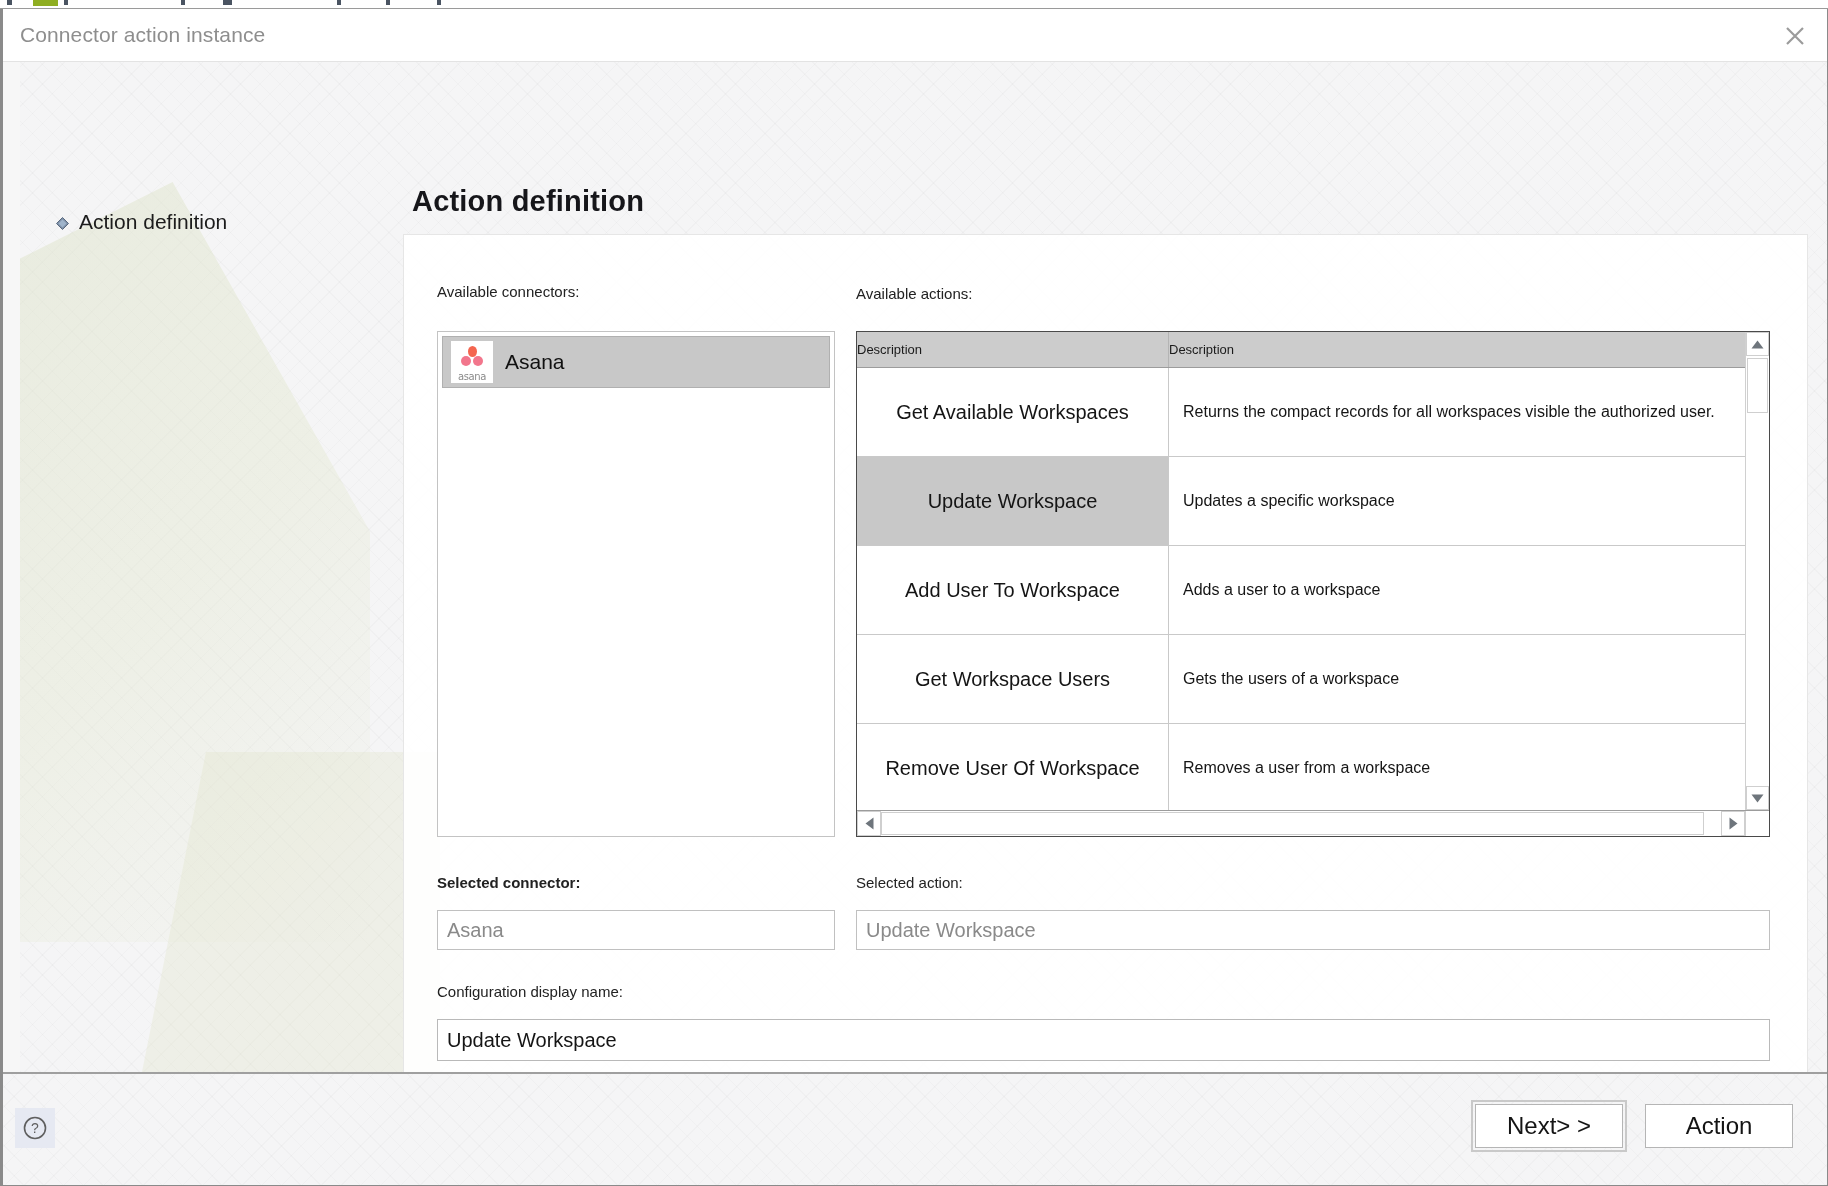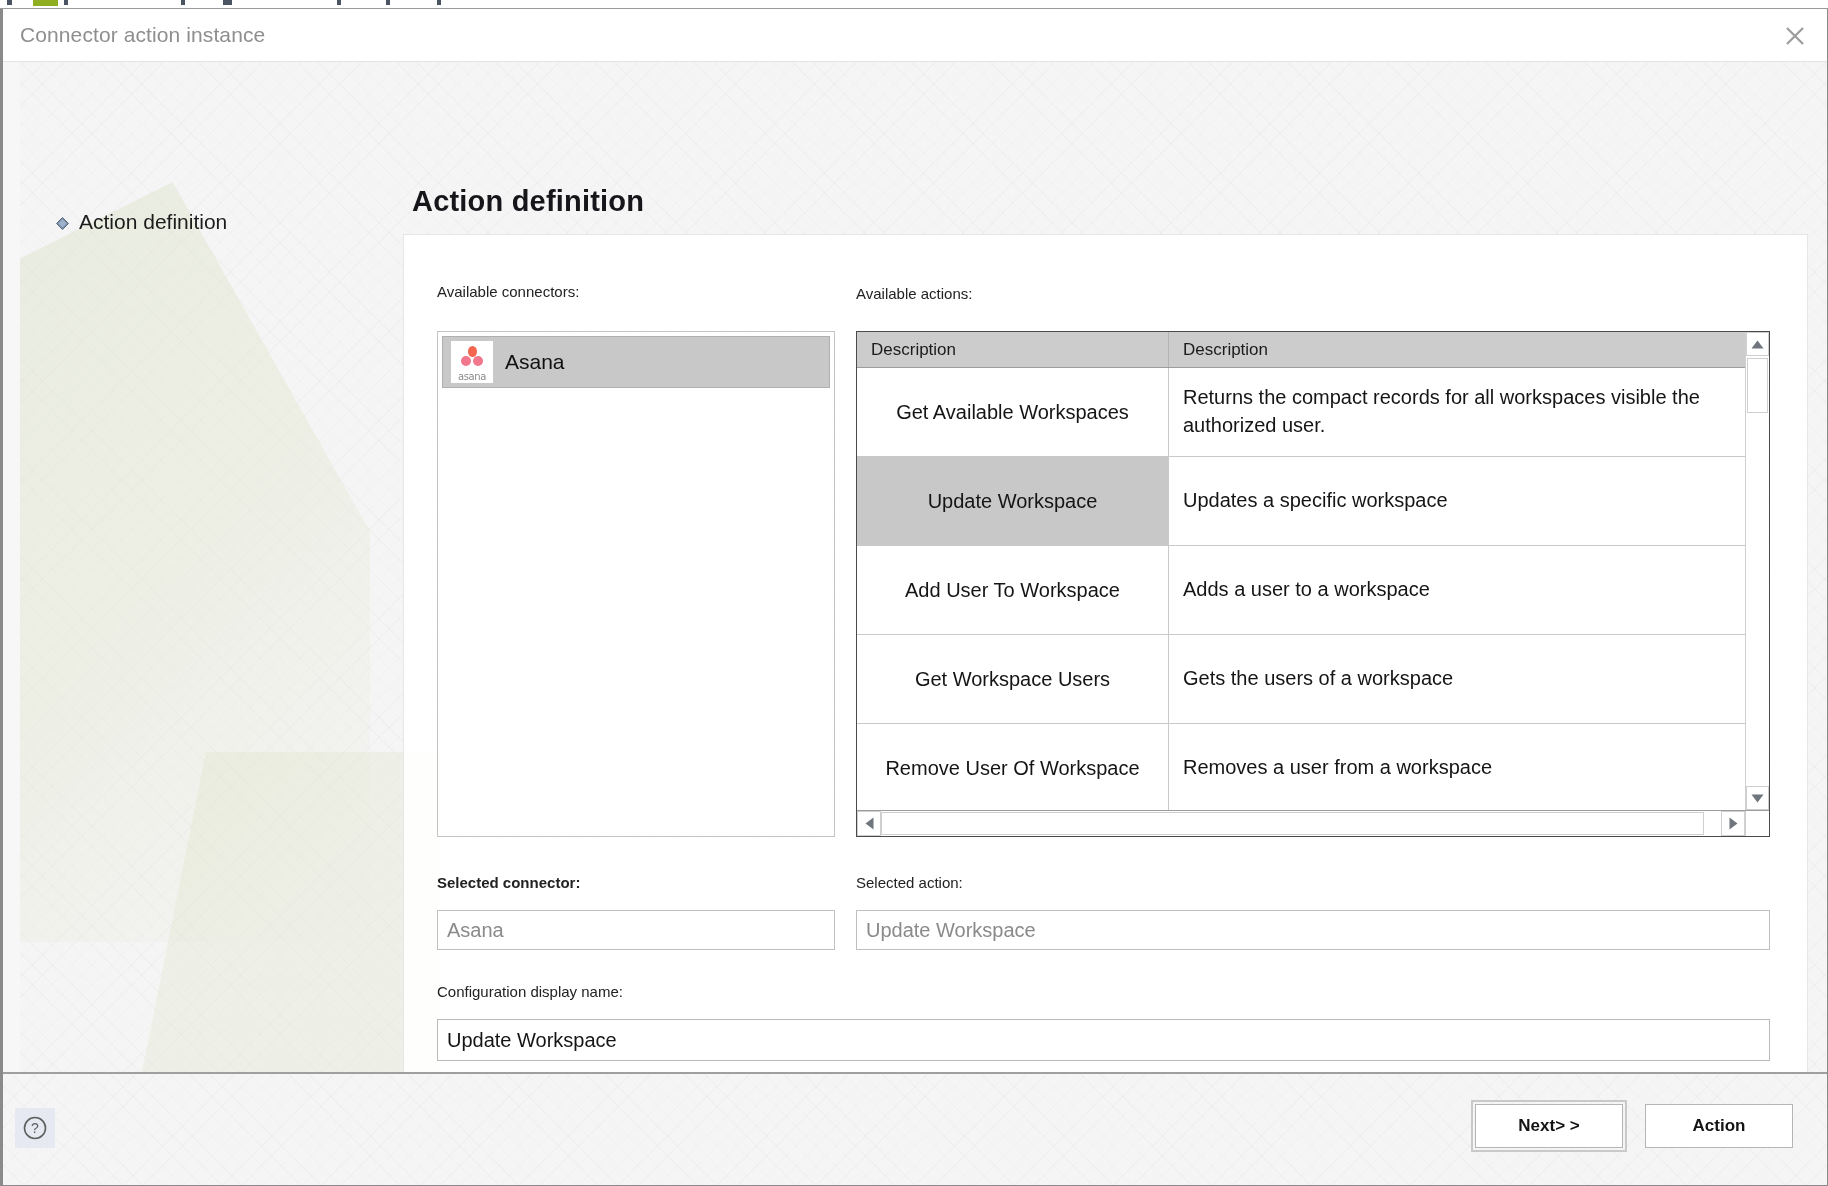--- a/index.html
+++ b/index.html
@@ -229,25 +229,24 @@
     overflow: hidden;
     background: #ffffff;
   }
   #grid-header {
     display: flex;
     height: 36px;
     background: #cccccc;
     border-bottom: 1px solid #9c9c9c;
   }
   #grid-header .hcell {
-    font-size: 17px;
+    font-size: 13px;
     color: #1b1b1b;
     display: flex;
     align-items: center;
-    padding-left: 14px;
   }
   #grid-header .hcell.col-name { width: 312px; border-right: 1px solid #b4b4b4; }
   #grid-header .hcell.col-desc { flex: 1; }
 
   .grid-row {
     display: flex;
     border-bottom: 1px solid #c9c9c9;
     cursor: pointer;
   }
   .grid-row .cell-name {
@@ -262,21 +261,21 @@
     color: #151515;
     border-right: 1px solid #c9c9c9;
     background: #ffffff;
   }
   .grid-row .cell-desc {
     flex: 1;
     min-height: 88px;
     display: flex;
     align-items: center;
     padding: 6px 14px;
-    font-size: 20px;
+    font-size: 16px;
     color: #151515;
     line-height: 1.38;
     background: #ffffff;
   }
   .grid-row.selected .cell-name { background: #c8c8c8; }
 
   
   #grid-vscroll {
     grid-column: 2; grid-row: 1;
     background: #ffffff;
@@ -385,26 +384,25 @@
     right: 34px; top: 30px;
     display: flex;
     align-items: center;
     gap: 22px;
   }
   .dlg-button {
     height: 44px;
     min-width: 148px;
     background: #ffffff;
     border: 1px solid #b5b5b5;
-    font-size: 17px;
+    font-size: 24px;
     color: #141414;
     display: flex; align-items: center; justify-content: center;
     cursor: pointer;
     font-family: "Liberation Sans", sans-serif;
-    font-weight: bold;
   }
   .dlg-button.default {
     outline: 2px solid #c9c9c9;
     outline-offset: 2px;
   }
 </style>
 </head>
 <body>
 
 <div id="app-root">

